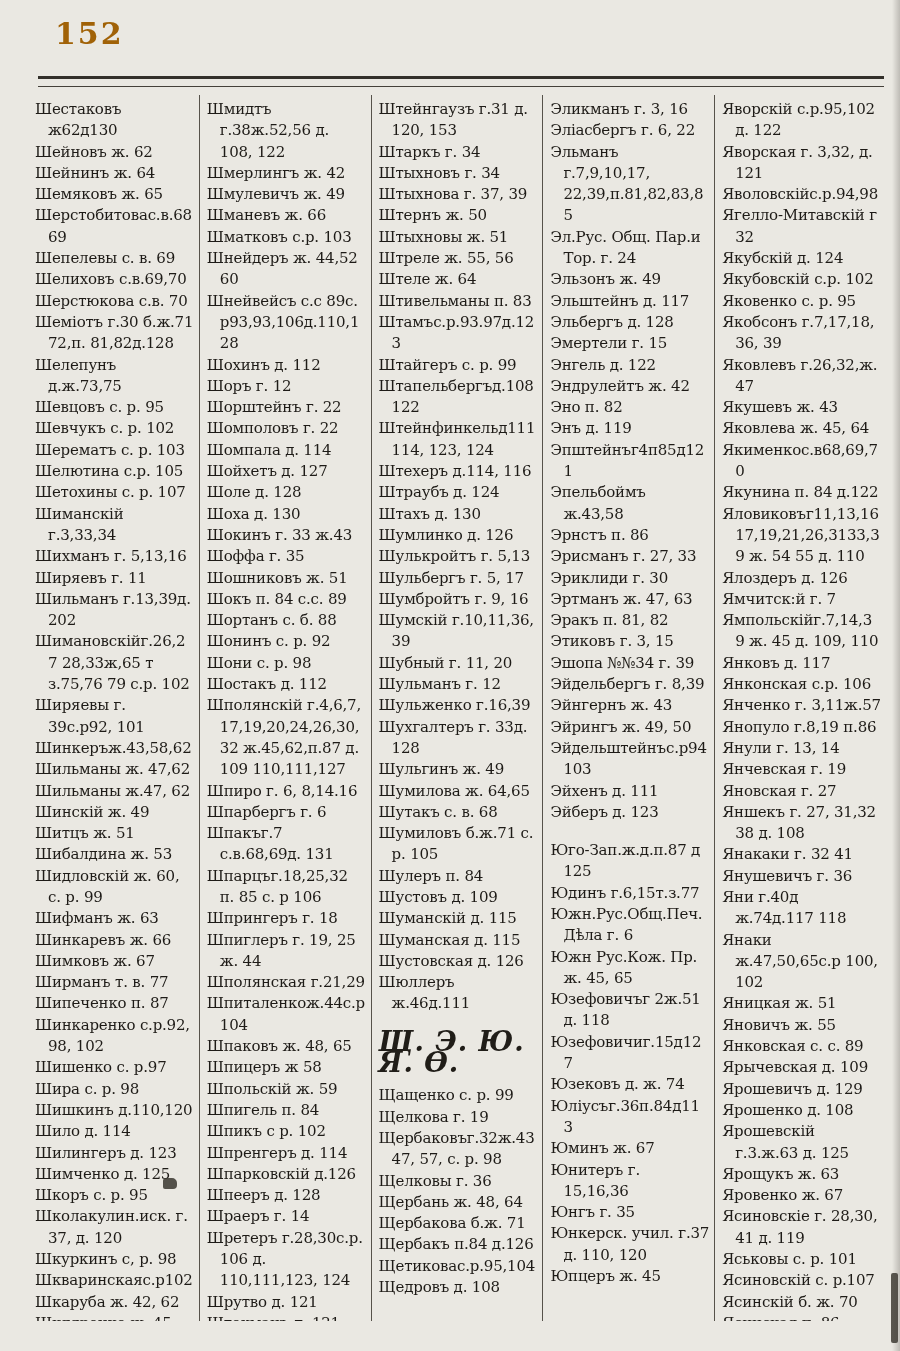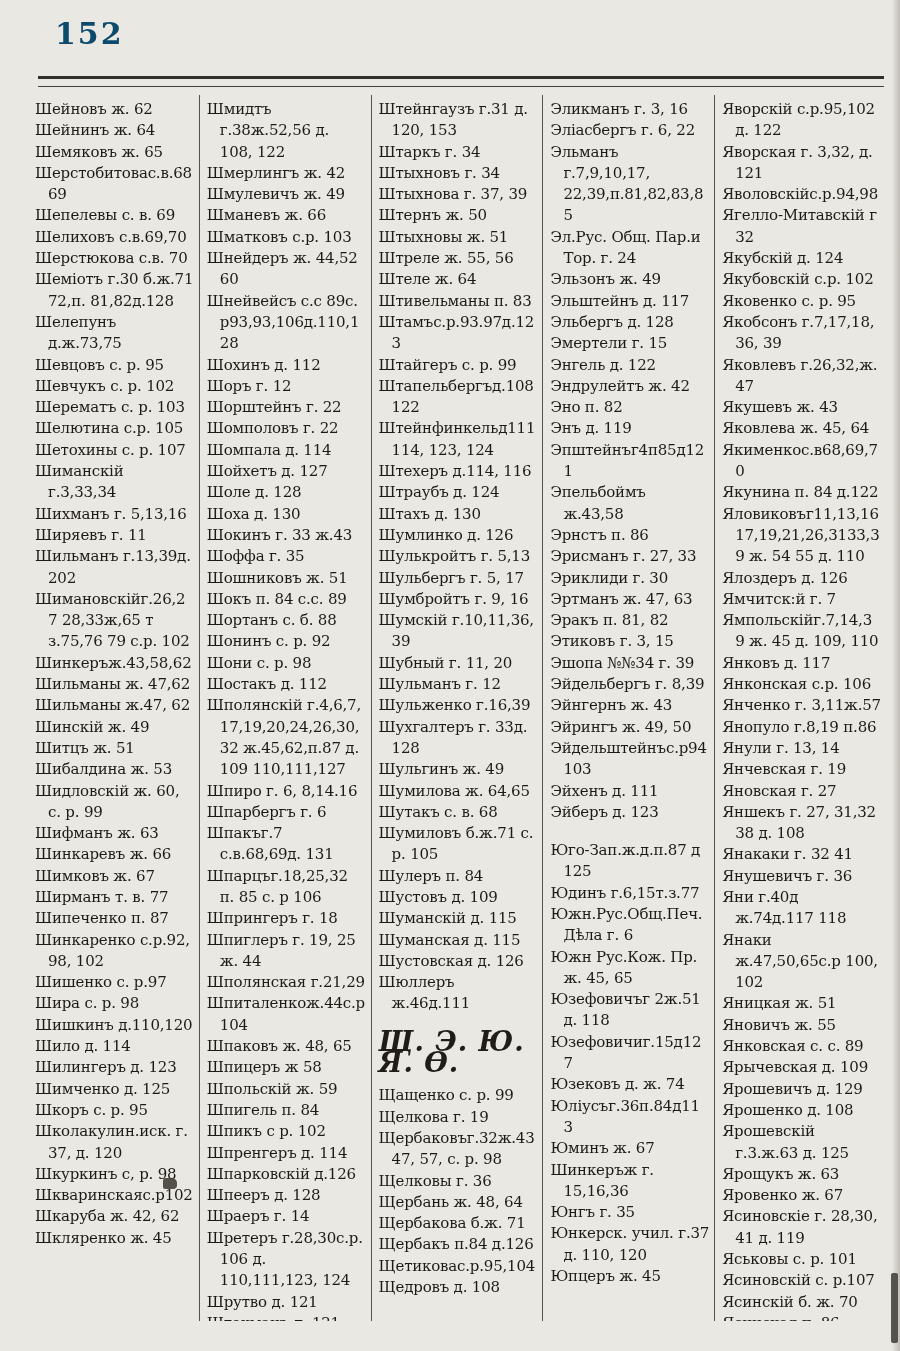--- a/index.html
+++ b/index.html
@@ -18,21 +18,21 @@
   }
   .page::after { 
     content: "";
     position: absolute; top: 0; right: 0; width: 8px; height: 100%;
     background: linear-gradient(to right, rgba(0,0,0,0), rgba(60,55,50,0.25));
     pointer-events: none;
   }
   .page-number {
     position: absolute; top: 16px; left: 55px;
     font-size: 30px; font-weight: bold; letter-spacing: 2px;
-    color: #0c4a6e;
+    color: #a16207;
   }
   .rule-double {
     position: absolute; top: 76px; left: 38px; width: 846px; height: 7px;
     border-top: 3px solid #33302a;
     border-bottom: 1px solid #45413a;
   }
   .columns {
     position: absolute; top: 95px; left: 28px; right: 14px; bottom: 30px;
     display: flex; align-items: stretch;
   }
@@ -74,39 +74,41 @@
   }
 </style>
 </head>
 <body>
 
 <div class="page">
   <div class="page-number">152</div>
   <div class="rule-double"></div>
   <div class="columns" id="columns">
       <div class="col">
+        <p class="entry">Шестаковъ ж62д130</p>
         <p class="entry">Шейновъ ж. 62</p>
         <p class="entry">Шейнинъ ж. 64</p>
         <p class="entry">Шемяковъ ж. 65</p>
         <p class="entry">Шерстобитовас.в.68 69</p>
         <p class="entry">Шепелевы с. в. 69</p>
         <p class="entry">Шелиховъ с.в.69,70</p>
         <p class="entry">Шерстюкова с.в. 70</p>
         <p class="entry">Шеміотъ г.30 б.ж.71 72,п. 81,82д.128</p>
         <p class="entry">Шелепунъ д.ж.73,75</p>
         <p class="entry">Шевцовъ с. р. 95</p>
         <p class="entry">Шевчукъ с. р. 102</p>
         <p class="entry">Шерематъ с. р. 103</p>
         <p class="entry">Шелютина с.р. 105</p>
         <p class="entry">Шетохины с. р. 107</p>
         <p class="entry">Шиманскій г.3,33,34</p>
         <p class="entry">Шихманъ г. 5,13,16</p>
         <p class="entry">Ширяевъ г. 11</p>
         <p class="entry">Шильманъ г.13,39д. 202</p>
         <p class="entry">Шимановскійг.26,27 28,33ж,65 т з.75,76 79 с.р. 102</p>
+        <p class="entry">Ширяевы г. 39с.р92, 101</p>
         <p class="entry">Шинкеръж.43,58,62</p>
         <p class="entry">Шильманы ж. 47,62</p>
         <p class="entry">Шильманы ж.47, 62</p>
         <p class="entry">Шинскій ж. 49</p>
         <p class="entry">Шитцъ ж. 51</p>
         <p class="entry">Шибалдина ж. 53</p>
         <p class="entry">Шидловскій ж. 60, с. р. 99</p>
         <p class="entry">Шифманъ ж. 63</p>
         <p class="entry">Шинкаревъ ж. 66</p>
         <p class="entry">Шимковъ ж. 67</p>
@@ -250,21 +252,21 @@
         <div class="gap"></div>
         <p class="entry">Юго-Зап.ж.д.п.87 д 125</p>
         <p class="entry">Юдинъ г.6,15т.з.77</p>
         <p class="entry">Южн.Рус.Общ.Печ. Дѣла г. 6</p>
         <p class="entry">Южн Рус.Кож. Пр. ж. 45, 65</p>
         <p class="entry">Юзефовичъг 2ж.51 д. 118</p>
         <p class="entry">Юзефовичиг.15д127</p>
         <p class="entry">Юзековъ д. ж. 74</p>
         <p class="entry">Юліусъг.36п.84д113</p>
         <p class="entry">Юминъ ж. 67</p>
-        <p class="entry">Шинкеръж г. 15,16,36</p>
+        <p class="entry">Юнитеръ г. 15,16,36</p>
         <p class="entry">Юнгъ г. 35</p>
         <p class="entry">Юнкерск. учил. г.37 д. 110, 120</p>
         <p class="entry">Юпцеръ ж. 45</p>
       </div>
       <div class="col">
         <p class="entry">Яворскій с.р.95,102 д. 122</p>
         <p class="entry">Яворская г. 3,32, д. 121</p>
         <p class="entry">Яволовскійс.р.94,98</p>
         <p class="entry">Ягелло-Митавскій г 32</p>
         <p class="entry">Якубскій д. 124</p>

